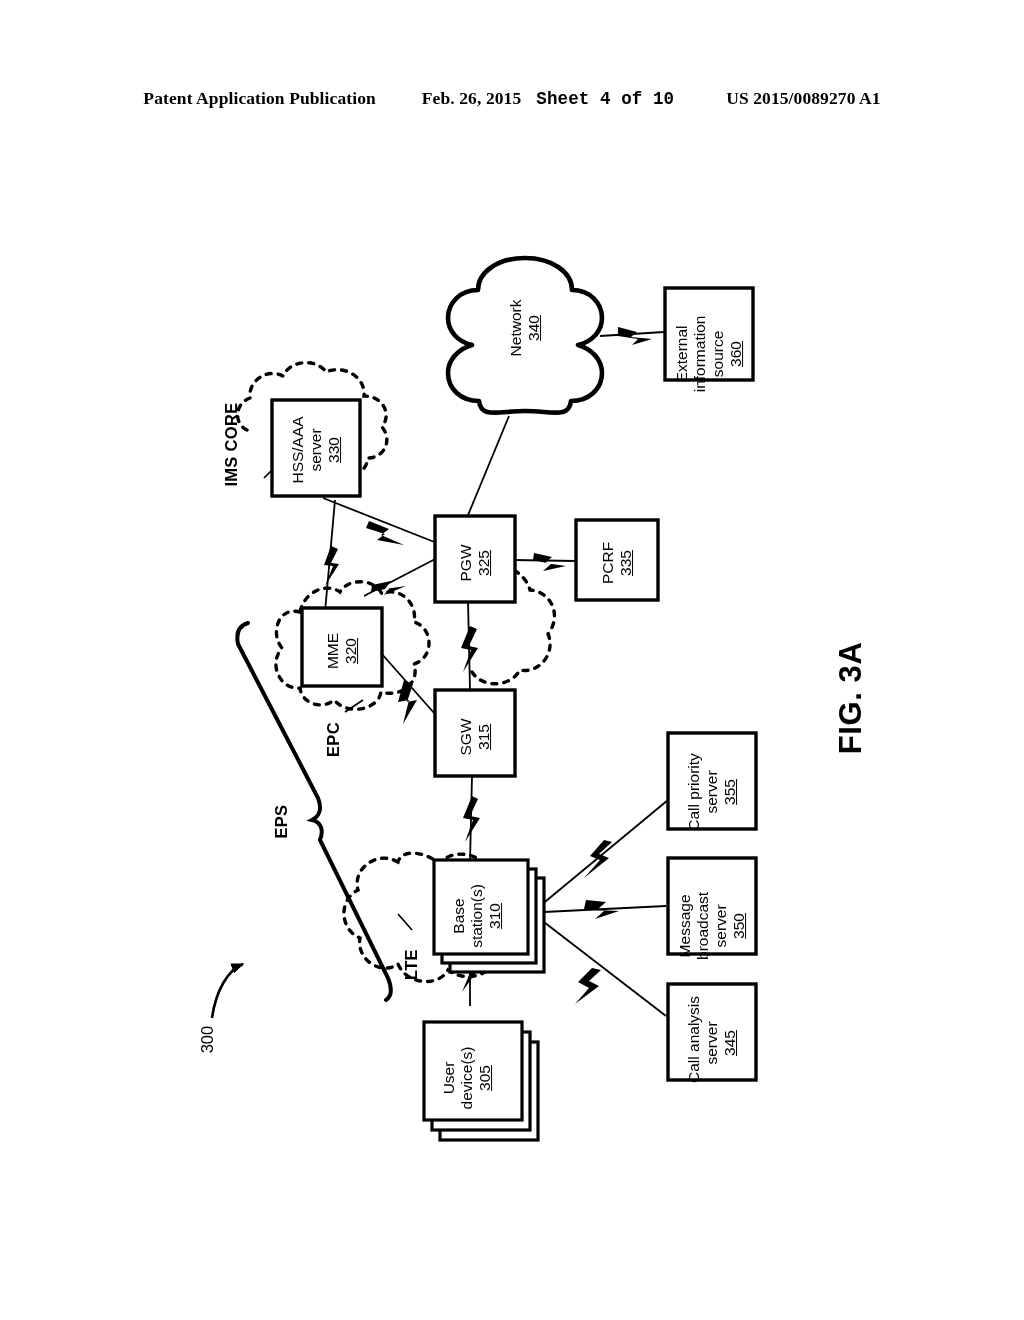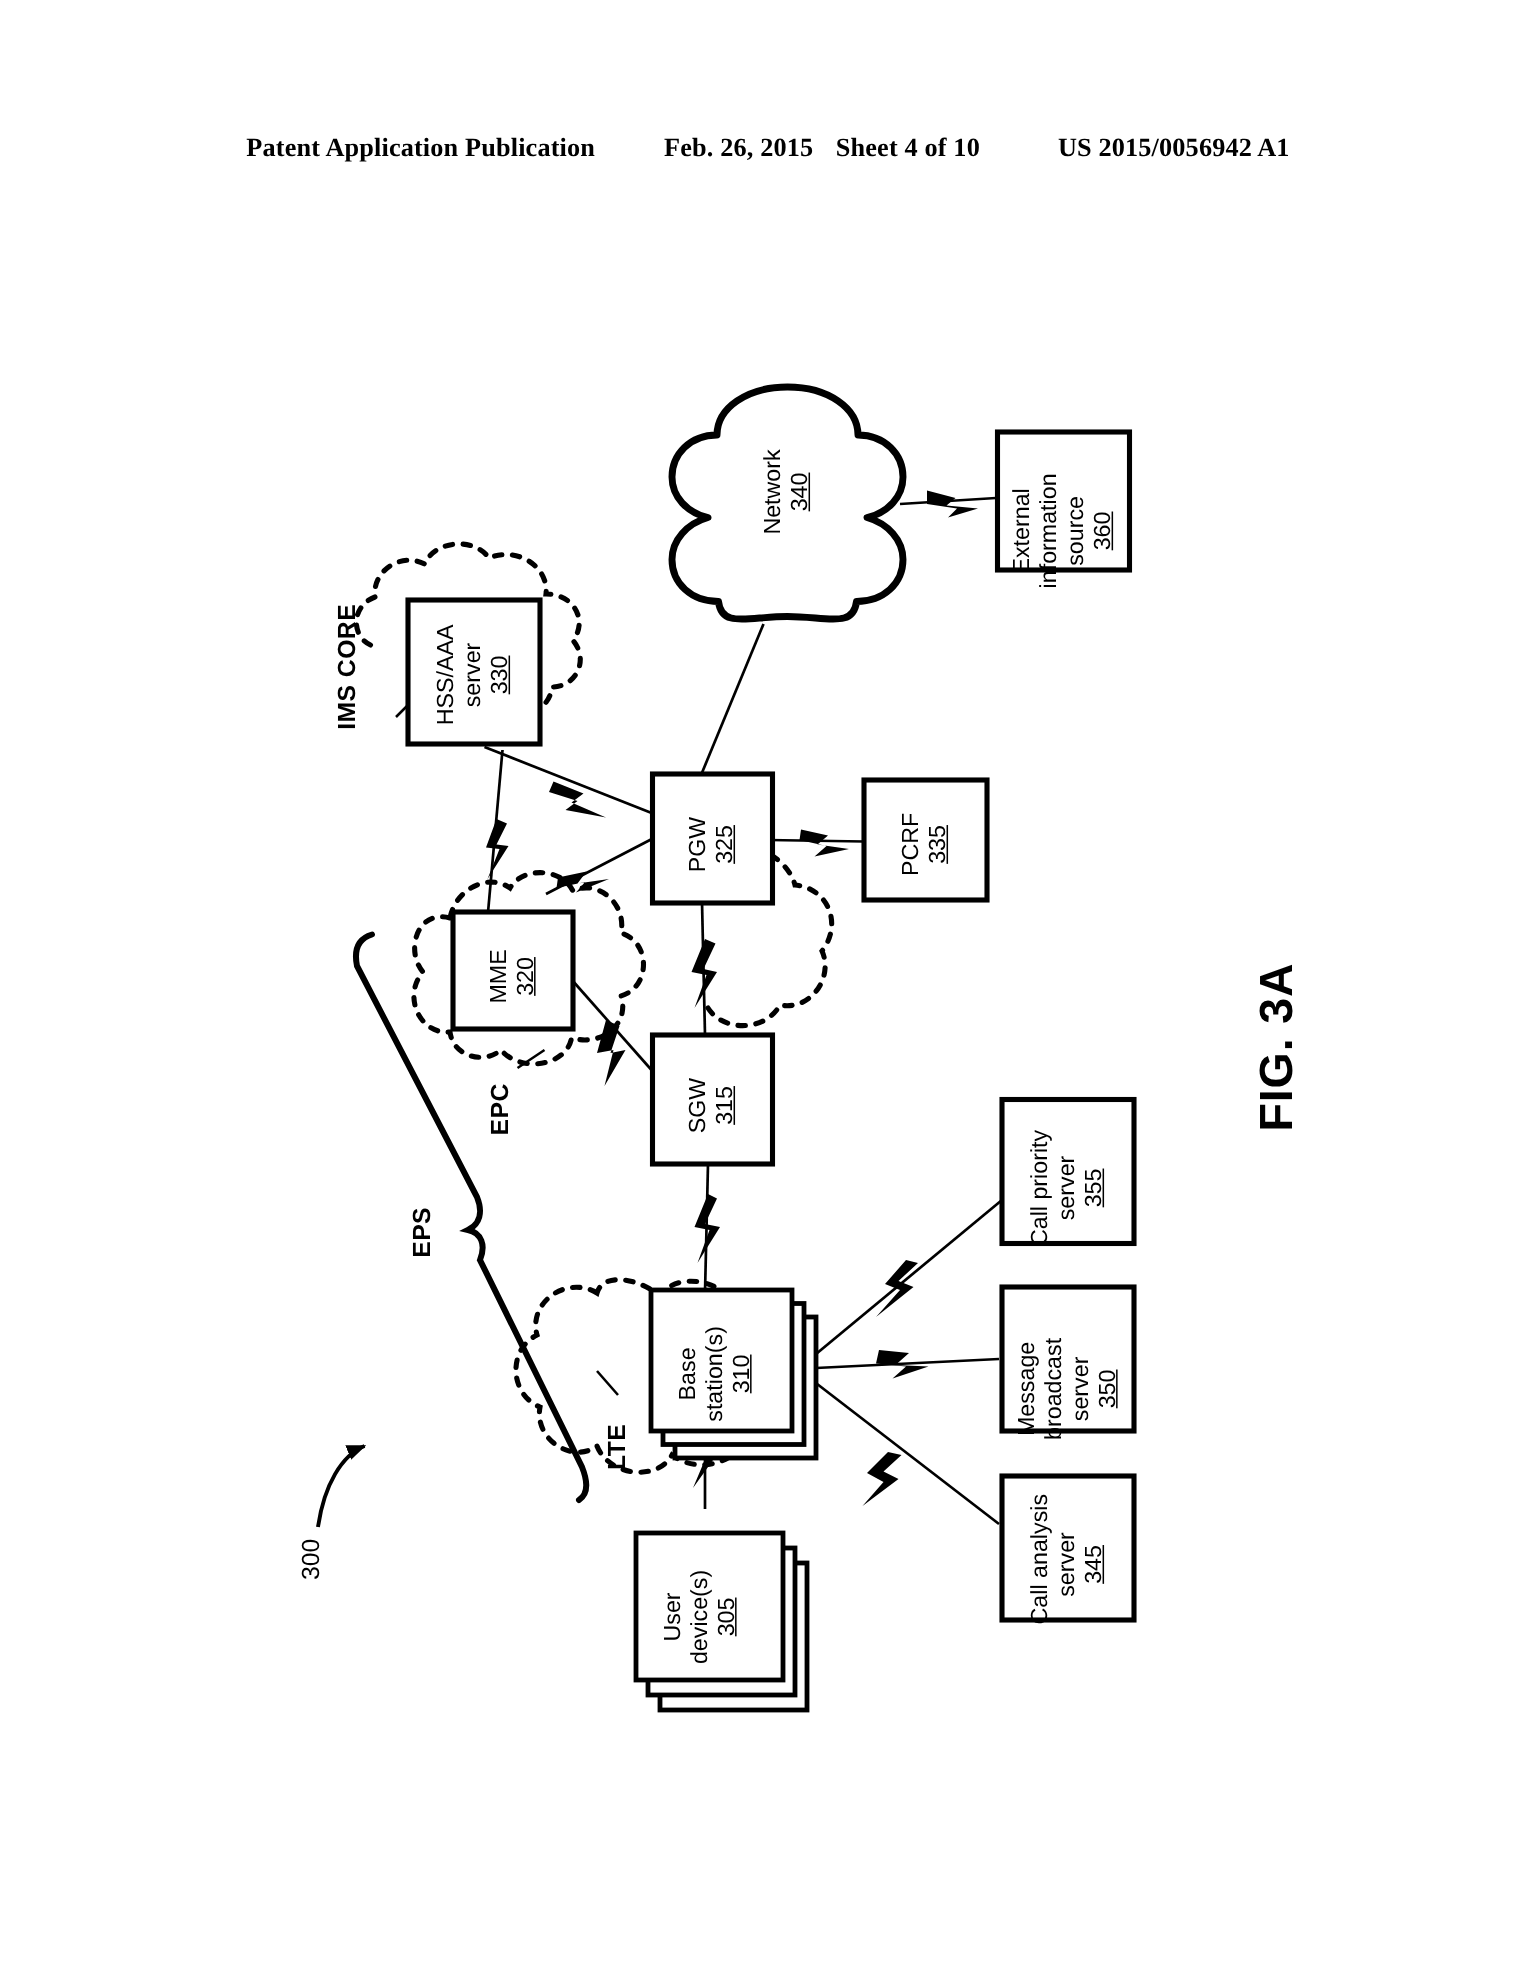--- a/index.html
+++ b/index.html
@@ -19,21 +19,21 @@
     justify-content:center;
     align-items:baseline;
     font-family:"Liberation Serif", serif;
     font-weight:bold;
     font-size:17.5px;
     letter-spacing:0.1px;
     white-space:nowrap;
   }
   .hdr-pub{margin-right:46px;}
   .hdr-date{margin-right:15px;}
-  .hdr-sheet{margin-right:52px;}
+  .hdr-sheet{margin-right:52px;font-family:Liberation Mono, monospace;}
   .hdr-num{}
 
   
   #figure{
     position:absolute;
     left:0;top:0;width:1024px;height:1320px;
   }
   svg.fig{
     position:absolute;left:0;top:0;
     width:1024px;height:1320px;
@@ -81,21 +81,21 @@
     font-weight:400;
   }
 </style>
 </head>
 <body>
 
 <div class="page-header">
   <span class="hdr-pub">Patent Application Publication</span>
   <span class="hdr-date">Feb. 26, 2015</span>
   <span class="hdr-sheet">Sheet 4 of 10</span>
-  <span class="hdr-num">US 2015/0056942 A1</span>
+  <span class="hdr-num">US 2015/0089270 A1</span>
 </div>
 
 <div id="figure">
 
   <svg class="fig" viewBox="0 0 1024 1320">
     <defs>
       <marker id="arrowsm" viewBox="0 0 10 10" refX="9" refY="5" markerWidth="5" markerHeight="5" orient="auto-start-reverse">
         <path d="M0,1 L10,5 L0,9 z" fill="#000"></path>
       </marker>
     </defs>

